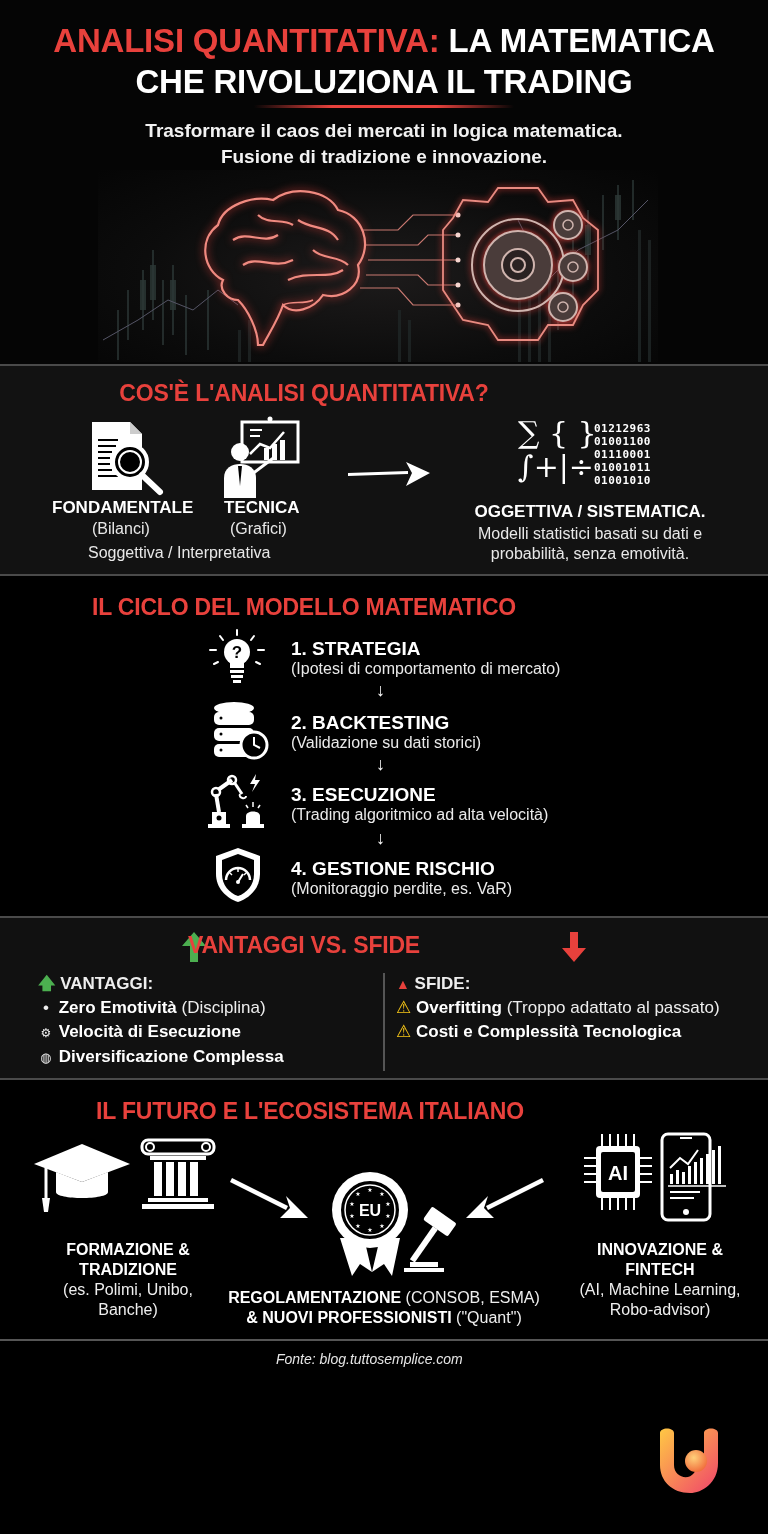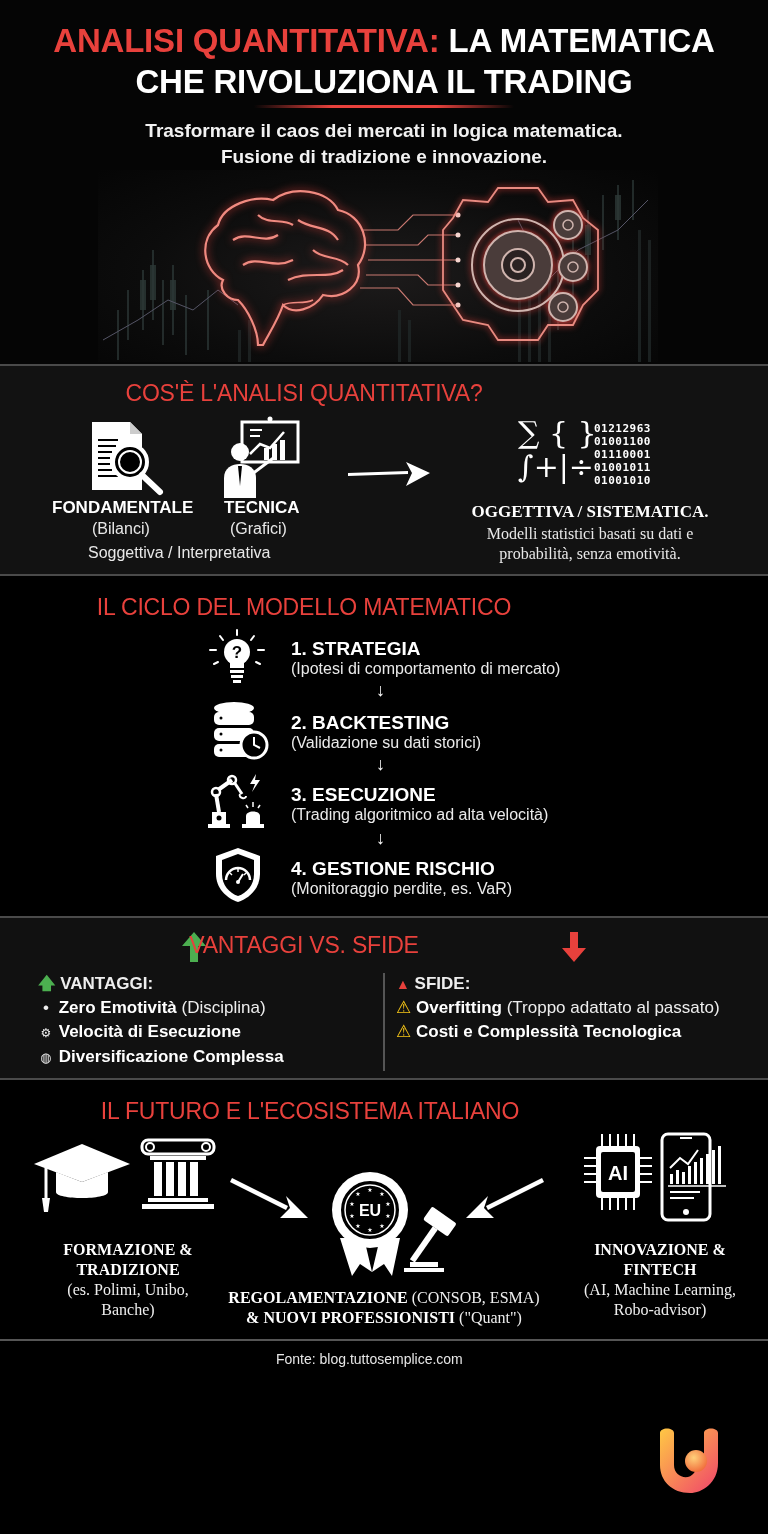--- a/index.html
+++ b/index.html
@@ -16,26 +16,26 @@
   .subtitle { position: absolute; left: 0; top: 118px; width: 768px; text-align: center; font-weight: 700; font-size: 19px; line-height: 26px; color: #f2f2f2; }
   .hero { position: absolute; left: 98px; top: 170px; width: 560px; height: 192px; background: radial-gradient(ellipse at 50% 55%, #1d1b1b 0%, #0c0c0c 60%, #050505 100%); overflow: hidden; }
   .hero svg { position: absolute; left: 0; top: 0; }
 
   
   .section { position: absolute; left: 0; width: 768px; border-top: 2px solid #4a4a4a; }
   .sec-what { top: 364px; height: 211px; background: #121212; }
   .sec-cycle { top: 574px; height: 343px; background: #000; }
   .sec-vs { top: 916px; height: 163px; background: #111111; }
   .sec-future { top: 1078px; height: 263px; background: #000; }
-  .sec-footer { top: 1339px; height: 195px; background: #000; border-top: 2px solid #555; }
-
-  .sec-title { position: absolute; left: 0; width: 608px; text-align: center; font-weight: 400; font-size: 23px; color: #e8413c; letter-spacing: -0.2px; }
+  .sec-footer { top: 1339px; height: 195px; background: #000; border-top: 2px solid #555; font-style: italic; }
+
+  .sec-title { position: absolute; left: 0; width: 608px; text-align: center; font-weight: 700; font-size: 23px; color: #e8413c; letter-spacing: -0.2px; }
 
   .abs { position: absolute; }
-  .center { text-align: center; font-family: Liberation Serif, serif; }
+  .center { text-align: center; }
 
   
   .lbl-big { font-weight: 700; font-size: 17px; color: #fff; }
   .lbl-small { font-size: 16px; color: #e8e8e8; }
   .math-symbols { font-family: "DejaVu Serif", serif; color: #fff; font-size: 30px; line-height: 34px; }
   .binary { font-family: "DejaVu Sans Mono", monospace; font-size: 11px; line-height: 13px; color: #fff; font-weight: 700; letter-spacing: 0.5px; }
 
   
   .step-title { font-weight: 700; font-size: 19px; color: #fff; }
   .step-desc { font-size: 16px; color: #eaeaea; }

